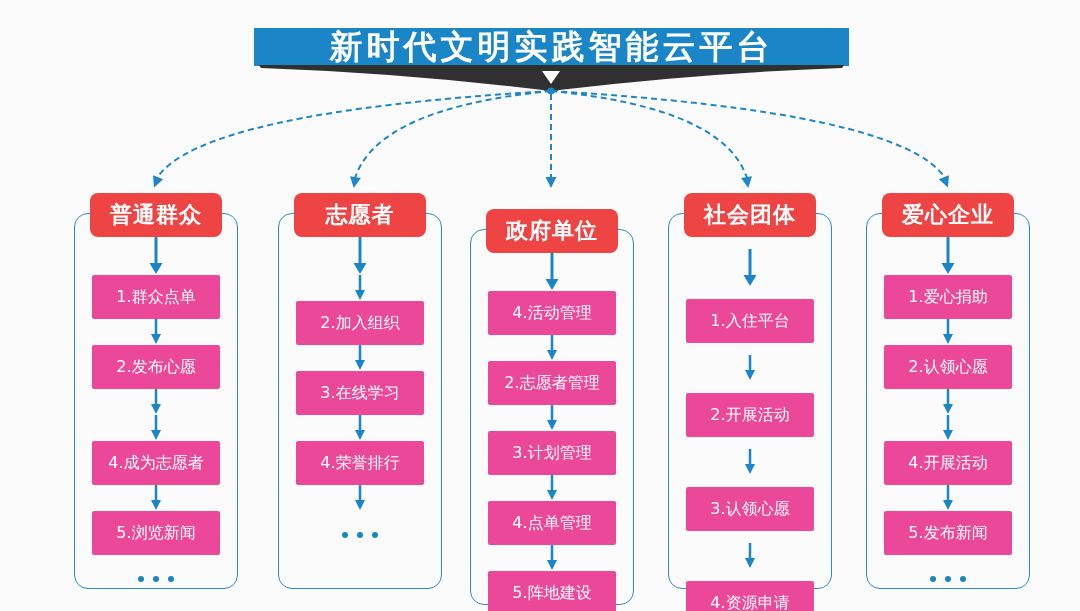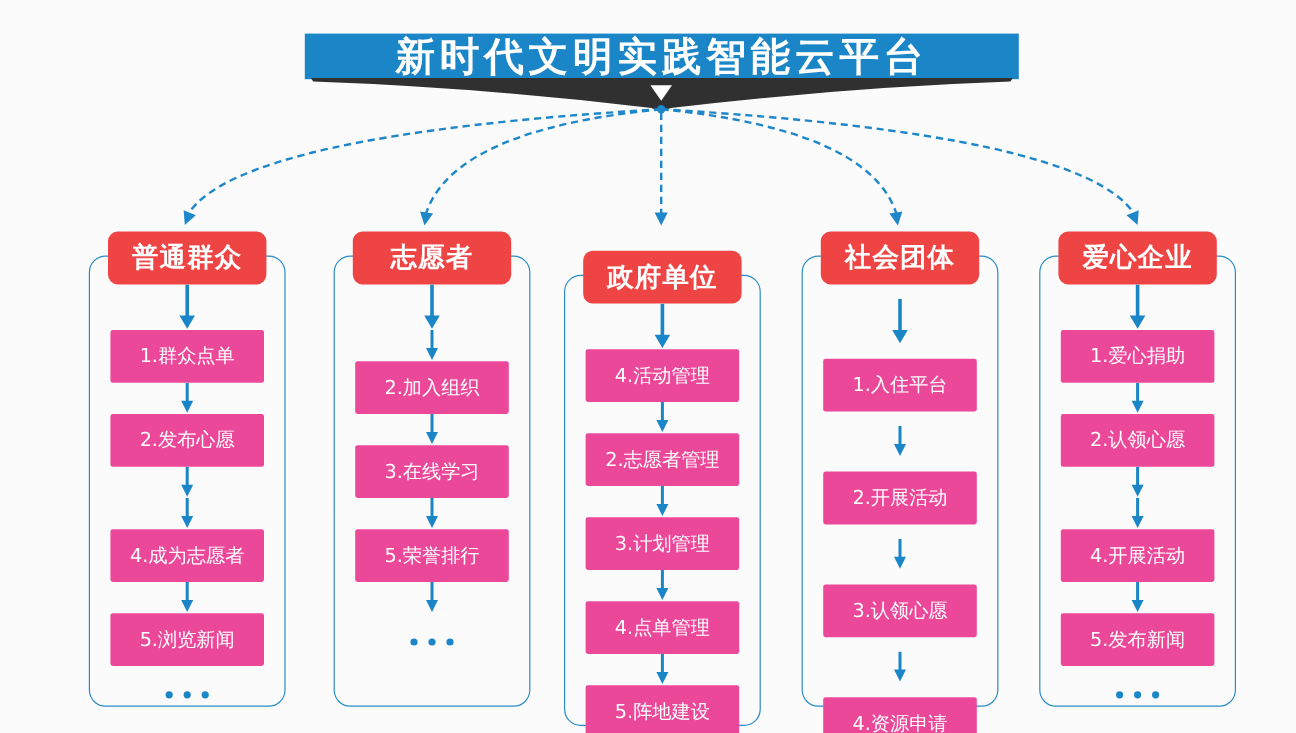--- a/index.html
+++ b/index.html
@@ -182,21 +182,21 @@
     <div class="flow-step">2.加入组织</div>
     <svg class="arrow-svg" width="14" height="26">
         <rect x="5.75" y="0" width="2.5" height="16" fill="#1b86c7"></rect>
         <path d="M2,15 L12,15 L7,25 Z" fill="#1b86c7"></path>
       </svg>
     <div class="flow-step">3.在线学习</div>
     <svg class="arrow-svg" width="14" height="26">
         <rect x="5.75" y="0" width="2.5" height="16" fill="#1b86c7"></rect>
         <path d="M2,15 L12,15 L7,25 Z" fill="#1b86c7"></path>
       </svg>
-    <div class="flow-step">5.荣誉排行</div>
+    <div class="flow-step">4.荣誉排行</div>
     <svg class="arrow-svg" width="14" height="26">
         <rect x="5.75" y="0" width="2.5" height="16" fill="#1b86c7"></rect>
         <path d="M2,15 L12,15 L7,25 Z" fill="#1b86c7"></path>
       </svg>
     <div class="dots">
         <i></i>
         <i></i>
         <i></i>
       </div>
   </div>

